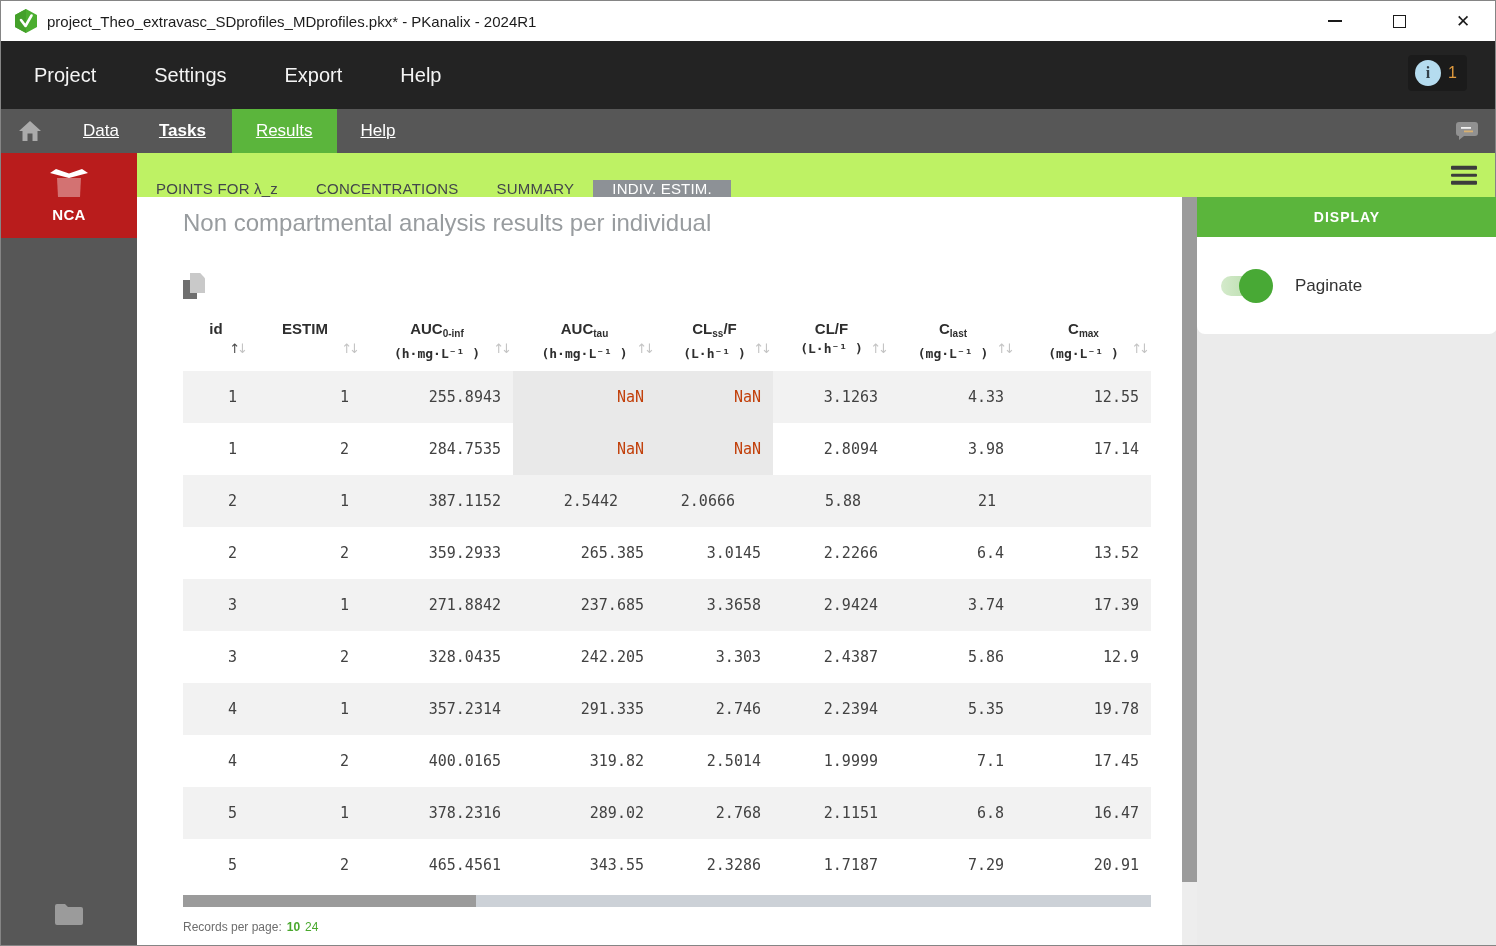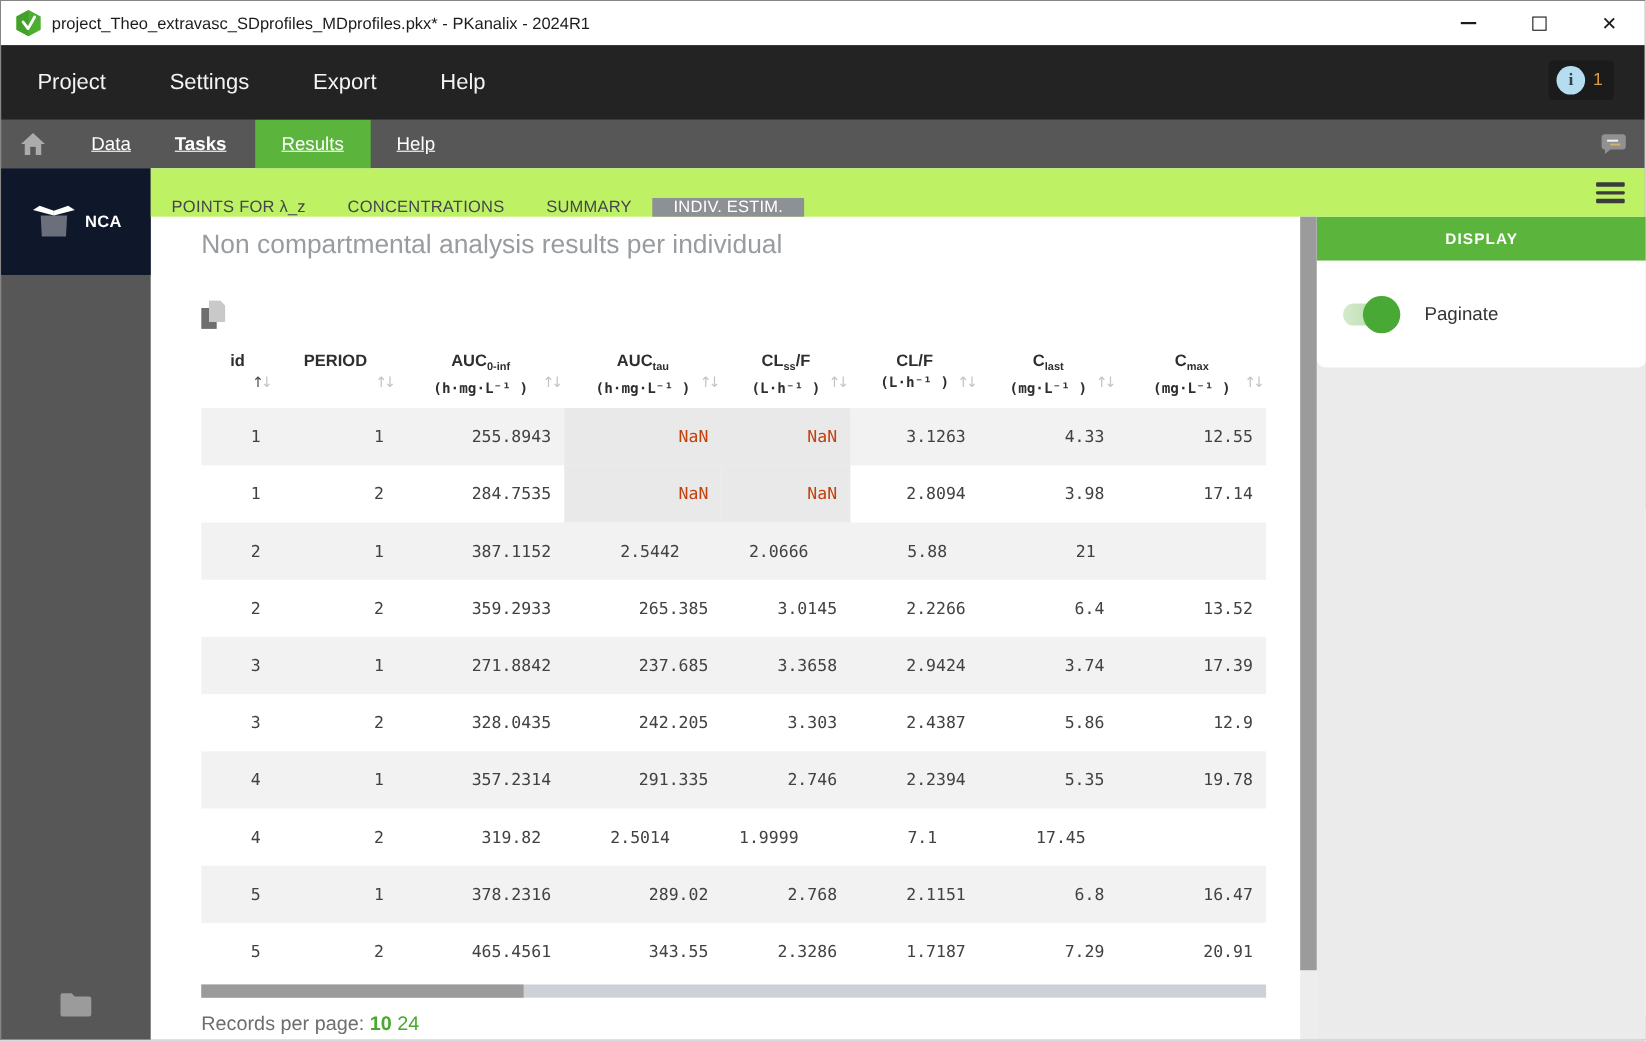--- a/index.html
+++ b/index.html
@@ -28,21 +28,21 @@
   .navbar { height:44px; background:#575757; display:flex; align-items:stretch; flex:0 0 auto; position:relative; }
   .nav-home { width:58px; display:flex; align-items:center; justify-content:center; }
   .nav-item { color:#fff; font-size:17px; display:flex; align-items:center; padding:0 16px; margin-left:8px; cursor:default;text-decoration:underline; }
   .nav-item.bold { font-weight:700; }
   .nav-item.active { background:#5bb53c; padding:0 24px; margin-left:10px; }
   .nav-comment { position:absolute; right:16px; top:0; height:100%; display:flex; align-items:center; }
 
   
   .body-row { flex:1; display:flex; min-height:0; }
   .sidebar { width:136px; background:#575757; flex:0 0 auto; position:relative; }
-  .nca-tile { height:97px; background:#0f172a; display:flex; flex-direction:row; align-items:center; justify-content:center; gap:6px; cursor:default; }
+  .nca-tile { height:85px; background:#b91c1c; display:flex; flex-direction:column; align-items:center; justify-content:center; gap:6px; cursor:default; }
   .nca-label { color:#fff; font-size:15px; font-weight:700; letter-spacing:0.3px; }
   .folder-btn { position:absolute; left:50%; transform:translateX(-50%); bottom:14px; }
 
   .right-of-sidebar { flex:1; display:flex; flex-direction:column; min-width:0; }
 
   
   .tabbar { height:44px; background:#bef264; display:flex; align-items:flex-end; flex:0 0 auto; position:relative; }
   .tab { display:flex; align-items:center; padding:0 19px; font-size:15px; color:#43464b; letter-spacing:0.2px; cursor:default; }
   .tab.selected { background:#8d9196; color:#fff; }
   .hamburger { position:absolute; right:18px; top:50%; transform:translateY(-50%); display:flex; flex-direction:column; gap:4px; cursor:default; }
@@ -68,21 +68,21 @@
   .arr { color:#c4c4c4; }
   .arr.on { color:#4a4a4a; }
   .tbody .tr { display:flex; height:52px; }
   .tbody .tr.stripe { background:#f2f2f2; }
   .td { font-size:15px; color:#424242; text-align:right; line-height:52px; padding-right:12px; }
   .td.nan { background:#e9e9e9; color:#c2410c; }
 
   
   .hscroll { margin-top:4px; width:968px; height:12px; background:#ccd1d7; position:relative; }
   .hscroll .thumb { position:absolute; left:0; top:0; height:12px; width:293px; background:#9b9b9b; }
-  .records { margin-top:13px; font-size:18px; color:#6d6d6d; font-family:"Liberation Sans", sans-serif; }
+  .records { margin-top:13px; font-size:12px; color:#6d6d6d; font-family:"Liberation Sans", sans-serif; }
   .records .opt { color:#4aa82e; margin-left:5px; }
   .records .opt.selected { font-weight:700; }
 
   
   .vscroll { width:15px; background:#ededed; position:relative; flex:0 0 auto; }
   .vscroll .thumb { position:absolute; top:0; left:0; width:15px; height:685px; background:#9b9b9b; }
 
   
   .display-panel { width:300px; display:flex; flex-direction:column; flex:0 0 auto; background:#ebebeb; }
   .display-header { height:40px; background:#5bb53c; color:#fff; font-weight:700; font-size:14px; letter-spacing:1px; display:flex; align-items:center; justify-content:center; flex:0 0 auto; }
@@ -192,21 +192,21 @@
           <div class="table">
             <div class="thead">
                 <div class="th" style="width: 66px;">
                   <div class="th-txt">
                     <div class="th-lbl"><span>id</span></div>
                   </div>
                   <span class="arrows"><span class="arr on">↑</span><span class="arr">↓</span></span>
                 </div>
                 <div class="th" style="width: 112px;">
                   <div class="th-txt">
-                    <div class="th-lbl"><span>PERIOD</span></div>
+                    <div class="th-lbl"><span>ESTIM</span></div>
                   </div>
                   <span class="arrows"><span class="arr">↑</span><span class="arr">↓</span></span>
                 </div>
                 <div class="th" style="width: 152px;">
                   <div class="th-txt">
                     <div class="th-lbl"><span>AUC</span><span class="sub">0-inf</span></div>
                     <div class="th-units">(h·mg·L⁻¹ )</div>
                   </div>
                   <span class="arrows"><span class="arr">↑</span><span class="arr">↓</span></span>
                 </div>
@@ -312,20 +312,21 @@
                   <div class="td" style="width: 152px;">357.2314</div>
                   <div class="td" style="width: 143px;">291.335</div>
                   <div class="td" style="width: 117px;">2.746</div>
                   <div class="td" style="width: 117px;">2.2394</div>
                   <div class="td" style="width: 126px;">5.35</div>
                   <div class="td" style="width: 135px;">19.78</div>
                 </div>
                 <div class="tr">
                   <div class="td" style="width: 66px;">4</div>
                   <div class="td" style="width: 112px;">2</div>
+                  <div class="td" style="width: 152px;">400.0165</div>
                   <div class="td" style="width: 143px;">319.82</div>
                   <div class="td" style="width: 117px;">2.5014</div>
                   <div class="td" style="width: 117px;">1.9999</div>
                   <div class="td" style="width: 126px;">7.1</div>
                   <div class="td" style="width: 135px;">17.45</div>
                 </div>
                 <div class="tr stripe">
                   <div class="td" style="width: 66px;">5</div>
                   <div class="td" style="width: 112px;">1</div>
                   <div class="td" style="width: 152px;">378.2316</div>

